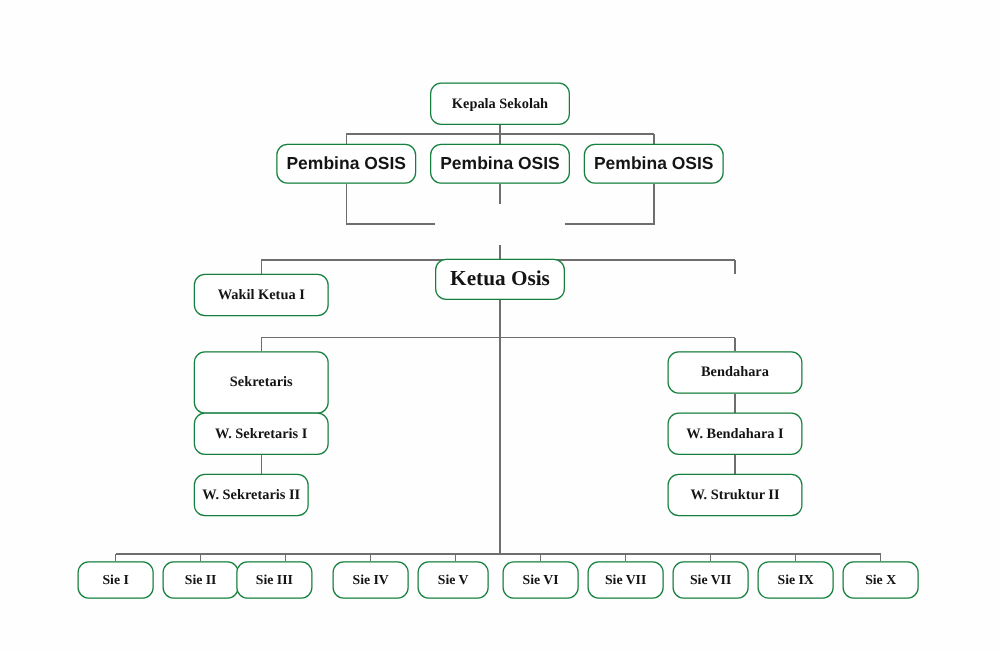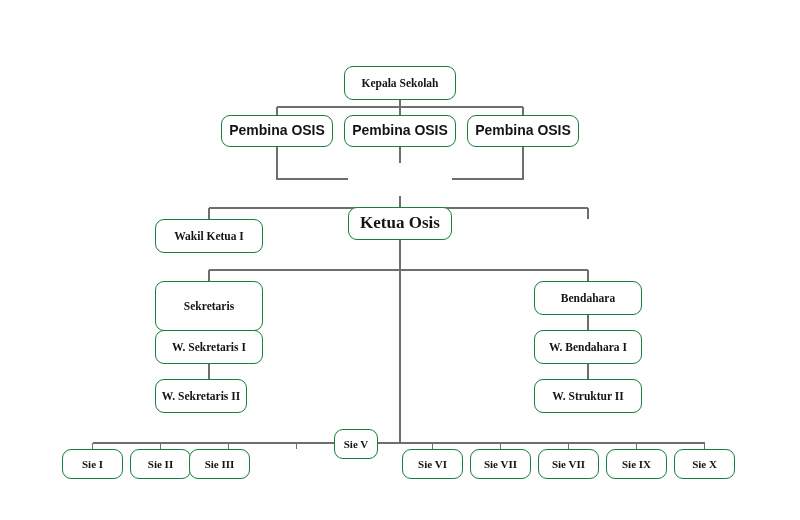--- a/index.html
+++ b/index.html
@@ -125,20 +125,21 @@
 
   <div class="node lvl-staff" style="left:155px;top:330px;width:108px;height:34px">W. Sekretaris I</div>
   <div class="node lvl-staff" style="left:534px;top:330px;width:108px;height:34px">W. Bendahara I</div>
 
   <div class="node lvl-staff" style="left:155px;top:379px;width:92px;height:34px">W. Sekretaris II</div>
   <div class="node lvl-staff" style="left:534px;top:379px;width:108px;height:34px">W. Struktur II</div>
 
   <div class="node lvl-sie" style="left:62px;top:449px;width:61px;height:30px">Sie I</div>
   <div class="node lvl-sie" style="left:130px;top:449px;width:61px;height:30px">Sie II</div>
   <div class="node lvl-sie" style="left:189px;top:449px;width:61px;height:30px">Sie III</div>
-  <div class="node lvl-sie" style="left:334px;top:429px;width:44px;height:30px">Sie V</div>
+  <div class="node lvl-sie" style="left:266px;top:449px;width:61px;height:30px">Sie IV</div>
+  <div class="node lvl-sie" style="left:334px;top:449px;width:57px;height:30px">Sie V</div>
   <div class="node lvl-sie" style="left:402px;top:449px;width:61px;height:30px">Sie VI</div>
   <div class="node lvl-sie" style="left:470px;top:449px;width:61px;height:30px">Sie VII</div>
   <div class="node lvl-sie" style="left:538px;top:449px;width:61px;height:30px">Sie VII</div>
   <div class="node lvl-sie" style="left:606px;top:449px;width:61px;height:30px">Sie IX</div>
   <div class="node lvl-sie" style="left:674px;top:449px;width:61px;height:30px">Sie X</div>
 
 </div>
 
 </body></html>

